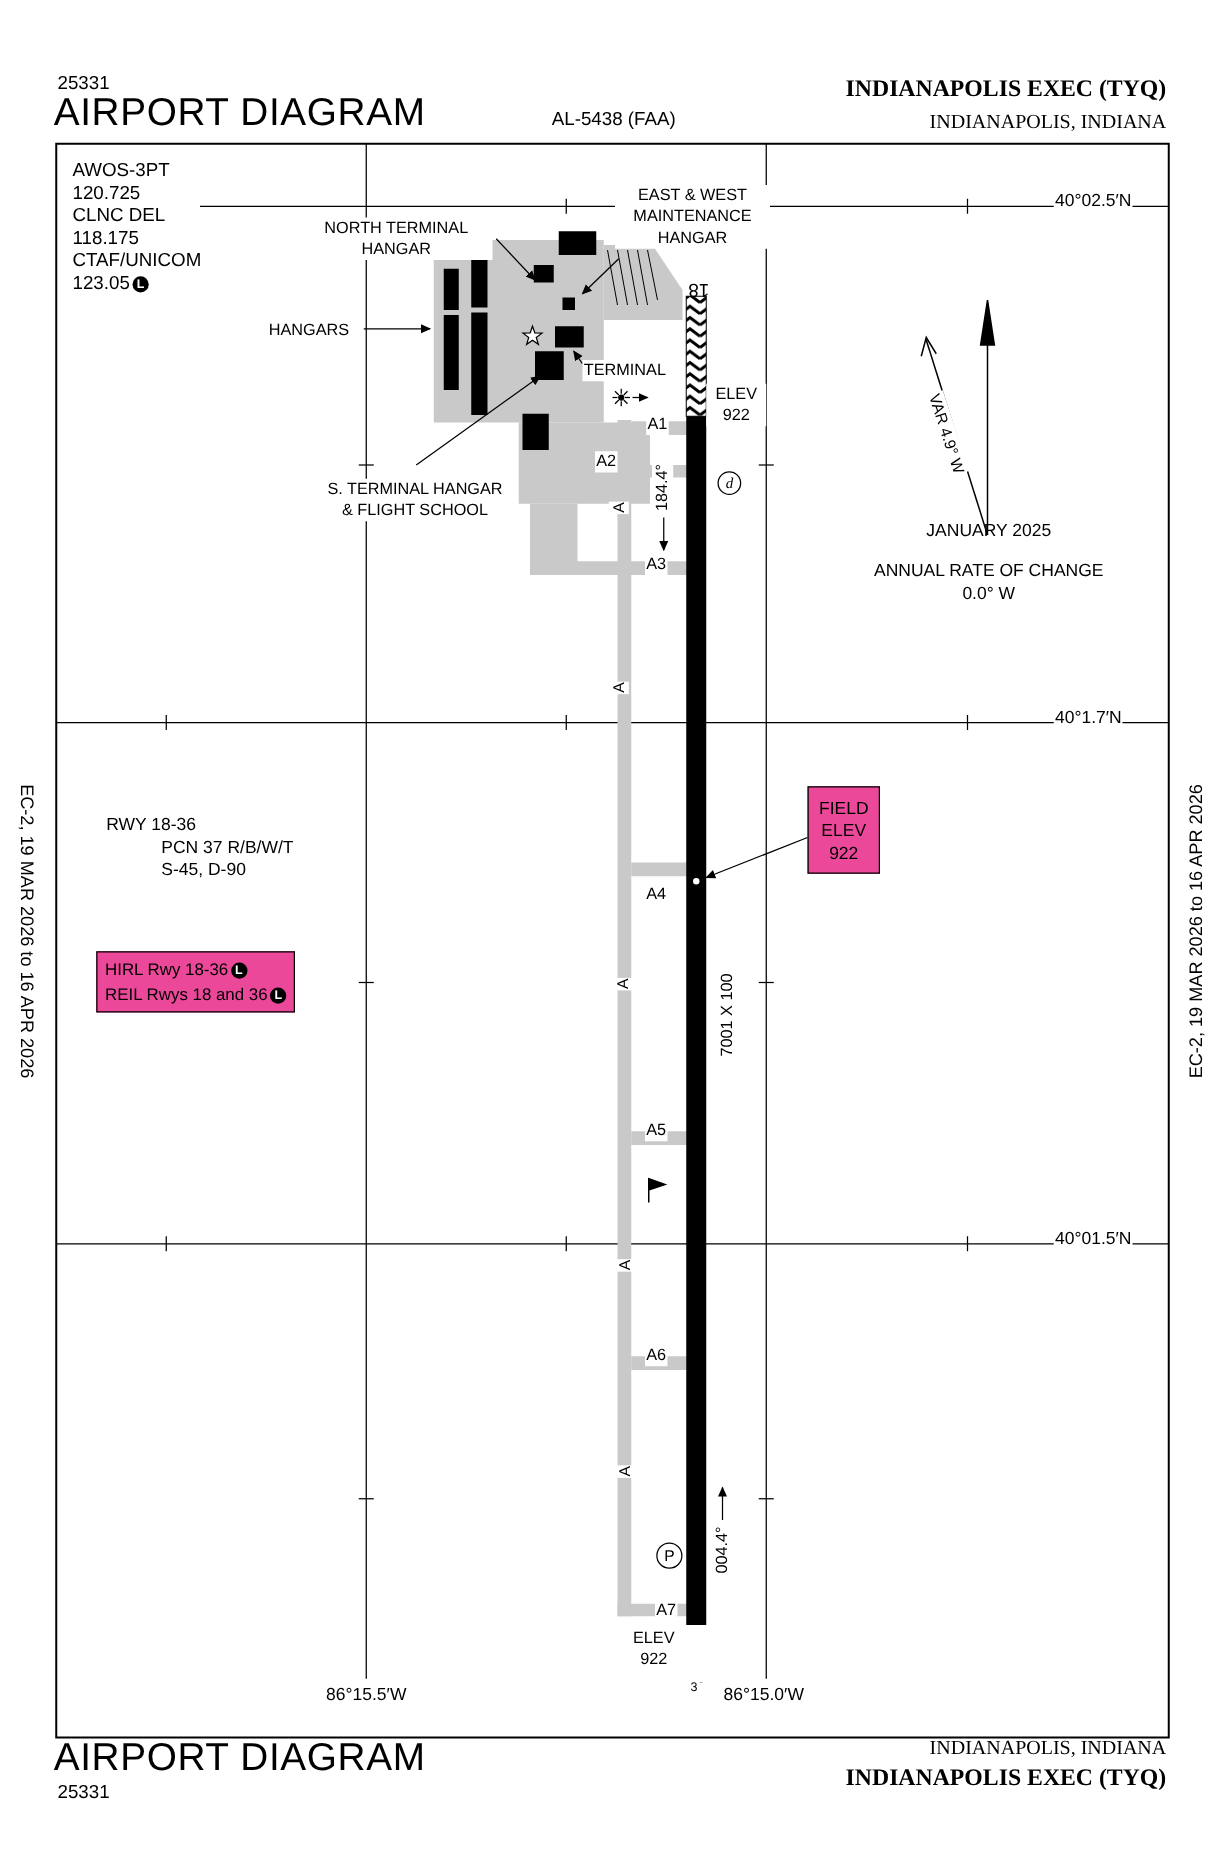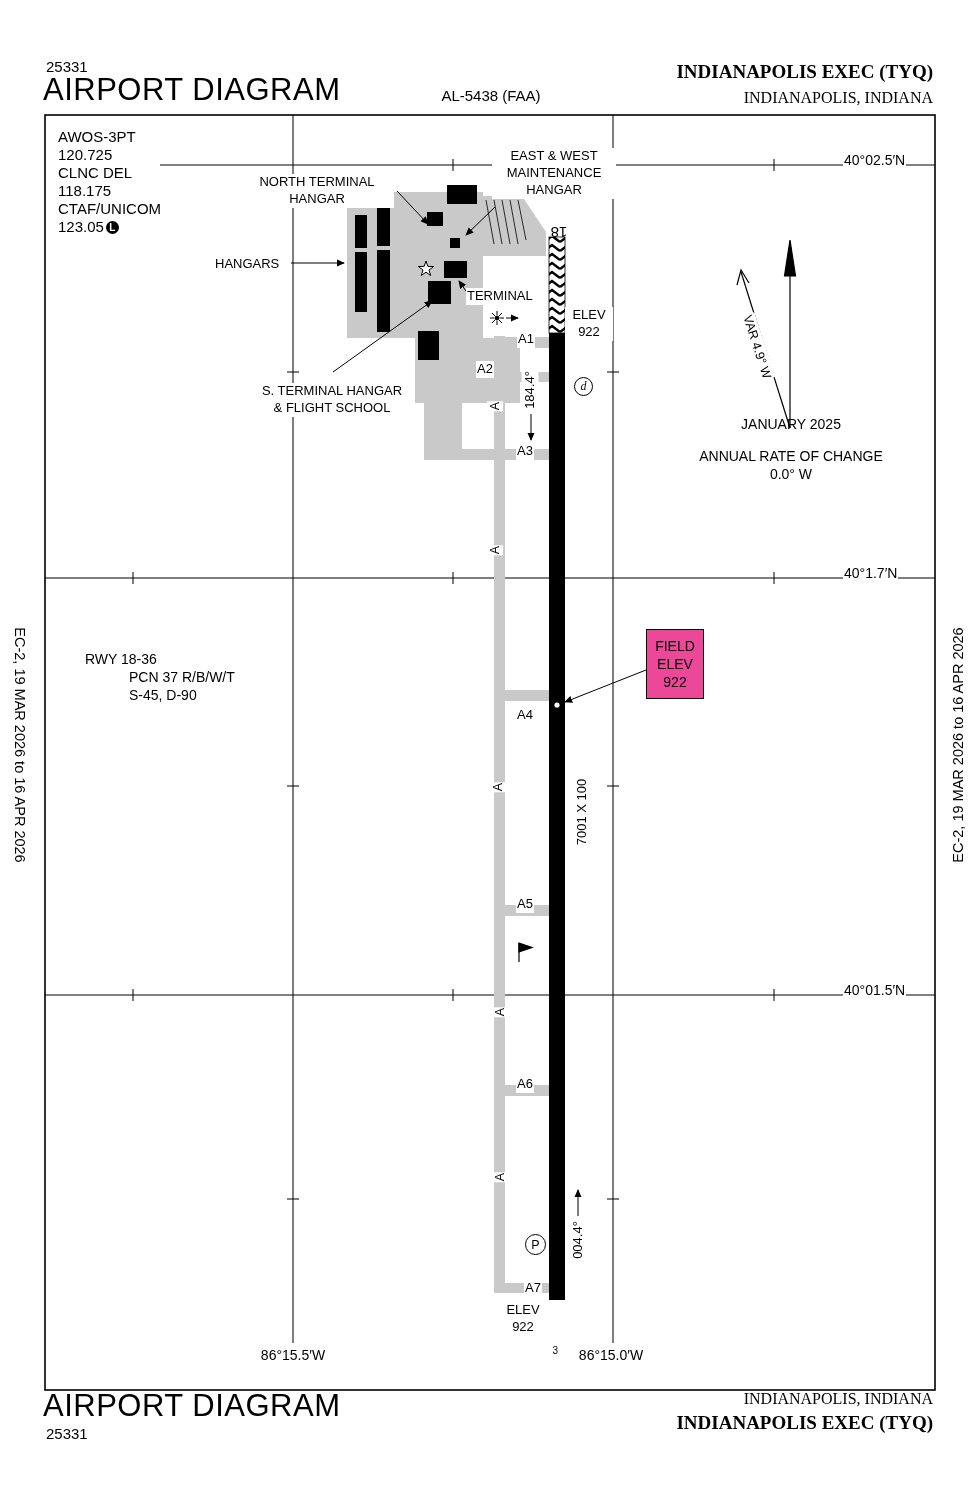--- a/index.html
+++ b/index.html
@@ -205,20 +205,24 @@
     <div>ELEV</div>
     <div>922</div>
   </div>
 
   <div class="lbl nobg" style="left:582px;top:812px;transform:translate(-50%,-50%) rotate(-90deg);">7001 X 100</div>
 
   <div class="lbl f14" style="left:84px;top:650px;">RWY 18-36</div>
   <div class="lbl f14" style="left:128px;top:668px;">PCN 37 R/B/W/T</div>
   <div class="lbl f14" style="left:128px;top:686px;text-align:center;">S-45, D-90</div>
 
+  <div class="box" style="left:77px;top:761px;padding:4px 6px;font-size:13.5px;line-height:1.45;">
+    <div><span>HIRL Rwy 18-36</span><span class="lsym">L</span></div>
+    <div><span>REIL Rwys 18 and 36</span><span class="lsym">L</span></div>
+  </div>
 
   <div class="circ" style="left:525px;top:1234px;width:19px;height:19px;font-size:12.5px;">P</div>
   <div class="lbl" style="left:578px;top:1240px;transform:translate(-50%,-50%) rotate(-90deg);">004.4°</div>
   <div class="lbl ctr nobg" style="left:545px;top:1344px;width:24px;font-size:10px;">36</div>
   <div class="lbl ctr" style="left:499px;top:1302px;width:46px;">
     <div>ELEV</div>
     <div>922</div>
   </div>
 
   <div class="lbl f12" style="left:757px;top:347px;transform:translate(-50%,-50%) rotate(72deg);">VAR 4.9° W</div>

